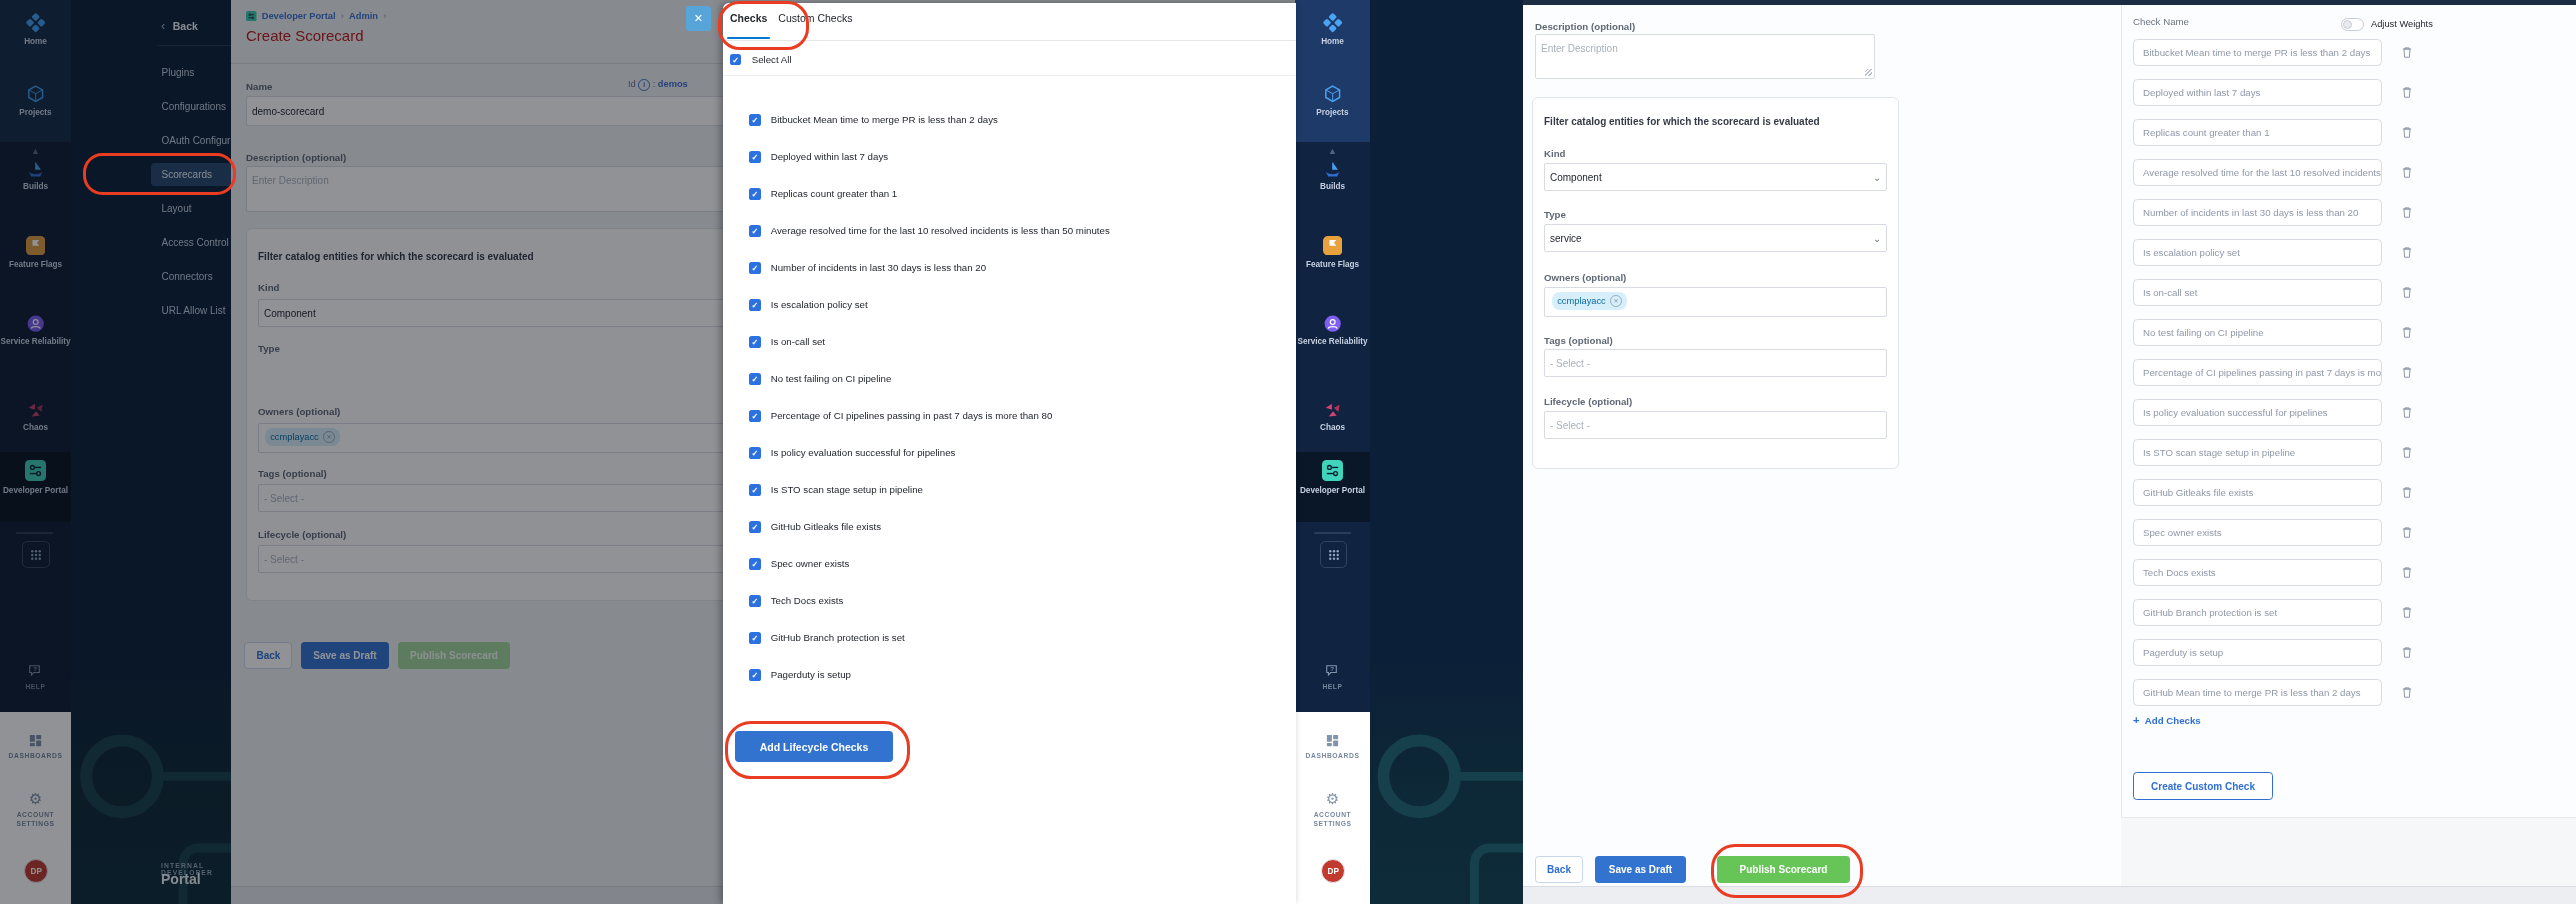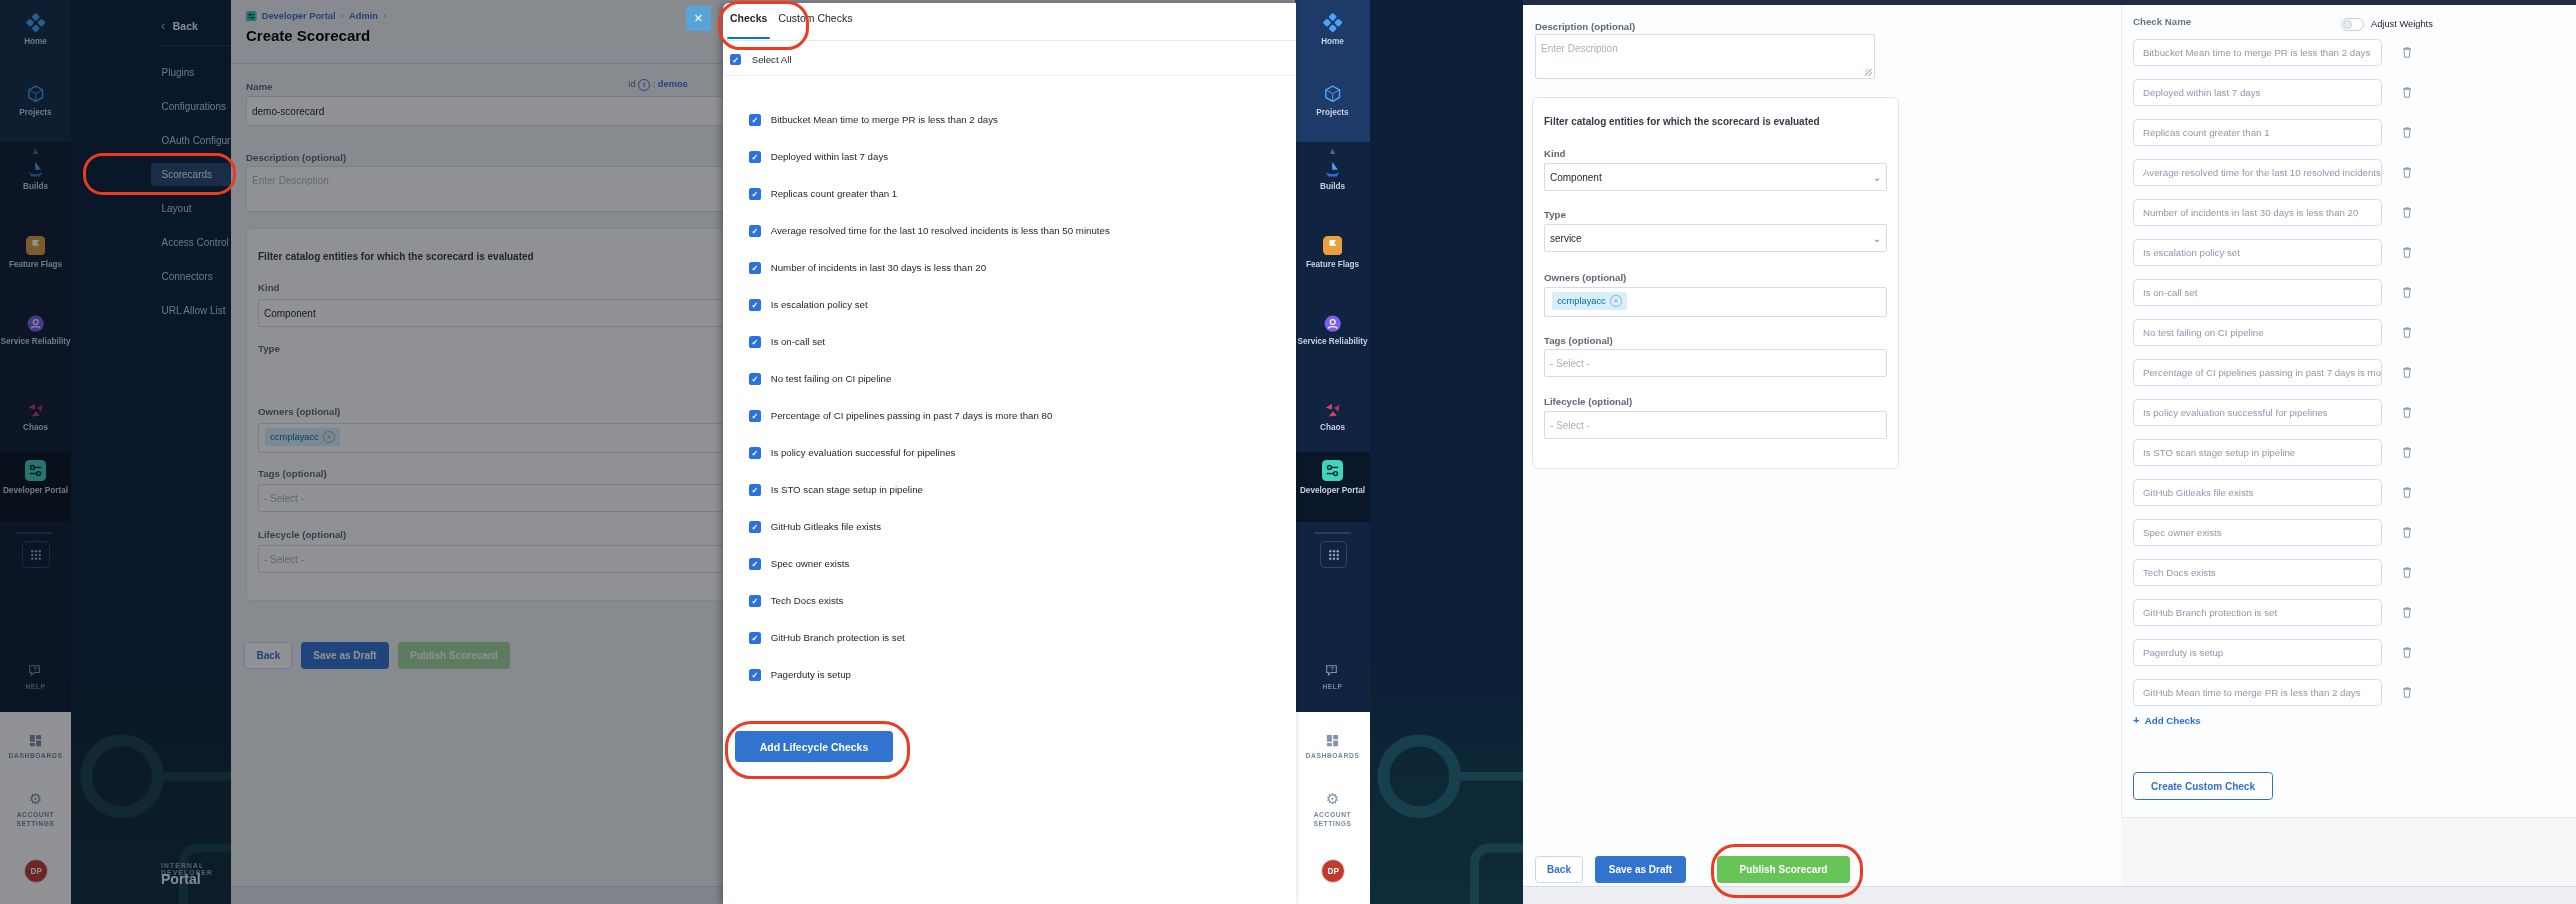--- a/index.html
+++ b/index.html
@@ -30,51 +30,51 @@
   .brandtop{position:absolute;top:862px;font-size:6.7px;font-weight:bold;letter-spacing:1.2px;color:#97a8bd}
   .brandname{position:absolute;top:871px;font-size:14px;font-weight:bold;color:#edf2f7}
   .collapse{position:absolute;top:862px;width:21px;height:33px;background:#14344a;clip-path:polygon(0 22%,50% 0,100% 8%,100% 92%,50% 100%,0 78%);display:flex;align-items:center;justify-content:center;color:#9db4d6;font-size:6.7px}
   
   .lbl{position:absolute;font-size:9.7px;font-weight:bold;color:#5f6875}
   .inp{position:absolute;background:#fff;border:0.7px solid #d8dbe2;border-radius:2px;box-sizing:border-box;display:flex;align-items:center;padding:0 5px;font-size:10px;color:#23272e}
   .inp .ph{color:#a9b0bb}
   .sel .chev2{margin-left:auto;color:#7d8694;font-size:9.7px}
   .card{position:absolute;background:#fdfdfe;border:0.7px solid #e1e4e9;border-radius:6px;box-sizing:border-box}
   .cardtitle{position:absolute;font-size:10px;font-weight:bold;color:#343b46}
-  .chip{position:absolute;display:inline-flex;align-items:center;gap:4.5px;background:#d7effa;color:#0a6aa1;font-size:9.3px;border-radius:2px;padding:3px 5.2px}
+  .chip{position:absolute;display:inline-flex;align-items:center;gap:4.5px;background:#d7effa;color:#0a6aa1;font-size:9.3px;border-radius:8px;padding:3px 5.2px}
   .chipx{width:9.7px;height:9.7px;border:0.7px solid #93adbc;border-radius:50%;color:#7d97a6;font-size:6px;display:flex;align-items:center;justify-content:center}
   .btn{position:absolute;border-radius:3.7px;font-size:10px;font-weight:bold;display:flex;align-items:center;justify-content:center;box-sizing:border-box;cursor:pointer}
   .btn-outline{background:#fff;border:0.7px solid #c9d5ec;color:#2f6fd3}
   .btn-blue{background:#3273d0;color:#fff}
   .btn-green{background:#66c556;color:#fff}
   .dim55{opacity:.55}
   .resizeh{position:absolute;right:2.2px;bottom:2.2px;width:6.7px;height:6.7px;background:repeating-linear-gradient(135deg,transparent 0 1.5px,#b9bfc9 1.5px 2.6px)}
   
   .crumb{position:absolute;display:flex;align-items:center;gap:5.2px;font-size:9.3px}
   .crumb a{color:#3d71d0;text-decoration:none;font-weight:bold}
   .crumb .sep{color:#8a93a5}
-  .pagetitle{position:absolute;font-size:15px;font-weight:bold;color:#000000}
+  .pagetitle{position:absolute;font-size:15px;font-weight:normal;color:#b91c1c}
   
   #overlayA{position:absolute;left:0;top:0;width:1295px;height:904px;background:rgba(9,14,22,.45);z-index:40}
   #modal{position:absolute;left:723px;top:3px;width:573px;height:901px;background:#fff;border-radius:6px 0 0 0;box-shadow:-2.2px 0 7.5px rgba(0,0,0,.3);z-index:50}
   #modal-close{position:absolute;left:686px;top:6px;width:25px;height:25px;background:#57a5d8;border-radius:3px;color:#fff;font-size:11.2px;display:flex;align-items:center;justify-content:center;z-index:55;cursor:pointer}
   .tabs{position:absolute;left:730px;top:12px;display:flex;gap:11px;z-index:51;font-size:10.5px;color:#23272e}
   .tab.active{font-weight:bold}
   .tabline{position:absolute;left:723px;top:40px;width:573px;height:0.7px;background:#e6e8ec;z-index:51}
   .tabunder{position:absolute;left:727px;top:37px;width:43px;height:2.2px;background:#0278d5;border-radius:1.5px;z-index:52}
   .cb{width:12px;height:12px;background:#2b71e0;border-radius:2.6px;position:relative;flex:none}
   .cb::after{content:"✓";position:absolute;left:0;top:0;right:0;bottom:0;color:#fff;font-size:8.2px;font-weight:bold;display:flex;align-items:center;justify-content:center}
   .selall{position:absolute;left:730px;top:54px;display:flex;align-items:center;gap:10.5px;z-index:51;font-size:9.7px;color:#23272e}
   .selall .cb{width:11.2px;height:11.2px}
   .line2{position:absolute;left:723px;top:75px;width:573px;height:0.7px;background:#edeff2;z-index:51}
   .checklist{position:absolute;left:749px;top:101px;z-index:51}
   .checkrow{height:37px;display:flex;align-items:center;gap:9.7px}
   .checkrow .cl{font-size:9.7px;color:#23272e;white-space:nowrap}
   
-  .rcol-h{position:absolute;font-size:9.7px;font-weight:bold;color:#6b7480}
+  .rcol-h{position:absolute;font-size:9.7px;font-weight:normal;color:#6b7480}
   .rrows{position:absolute;left:2133px;top:39px}
   .rrow{height:40px;display:flex;align-items:flex-start}
   .rinp{width:249px;height:27px;box-sizing:border-box;background:#fff;border:0.7px solid #d8dbe3;border-radius:4.5px;display:flex;align-items:center;padding:0 9px;font-size:9.7px;color:#8f98a9;white-space:nowrap;overflow:hidden}
   .trash{margin-left:19.4px;margin-top:6.7px;cursor:pointer}
   .toggle{position:absolute;left:2341px;top:18px;width:23px;height:12.7px;border:0.7px solid #c6ccd6;border-radius:6.7px;background:#fff;box-sizing:border-box;cursor:pointer}
   .knob{position:absolute;left:0.7px;top:0.7px;width:9.7px;height:9.7px;border-radius:50%;background:#e7eaef;border:0.7px solid #c6ccd6;box-sizing:border-box}
   .addlink{position:absolute;left:2133px;top:714px;display:flex;gap:5.2px;align-items:center;color:#2f6fd3;font-size:9.7px;font-weight:bold;cursor:pointer}
   
   .oval{position:absolute;border:3px solid #e93c22;z-index:90;pointer-events:none}
   

